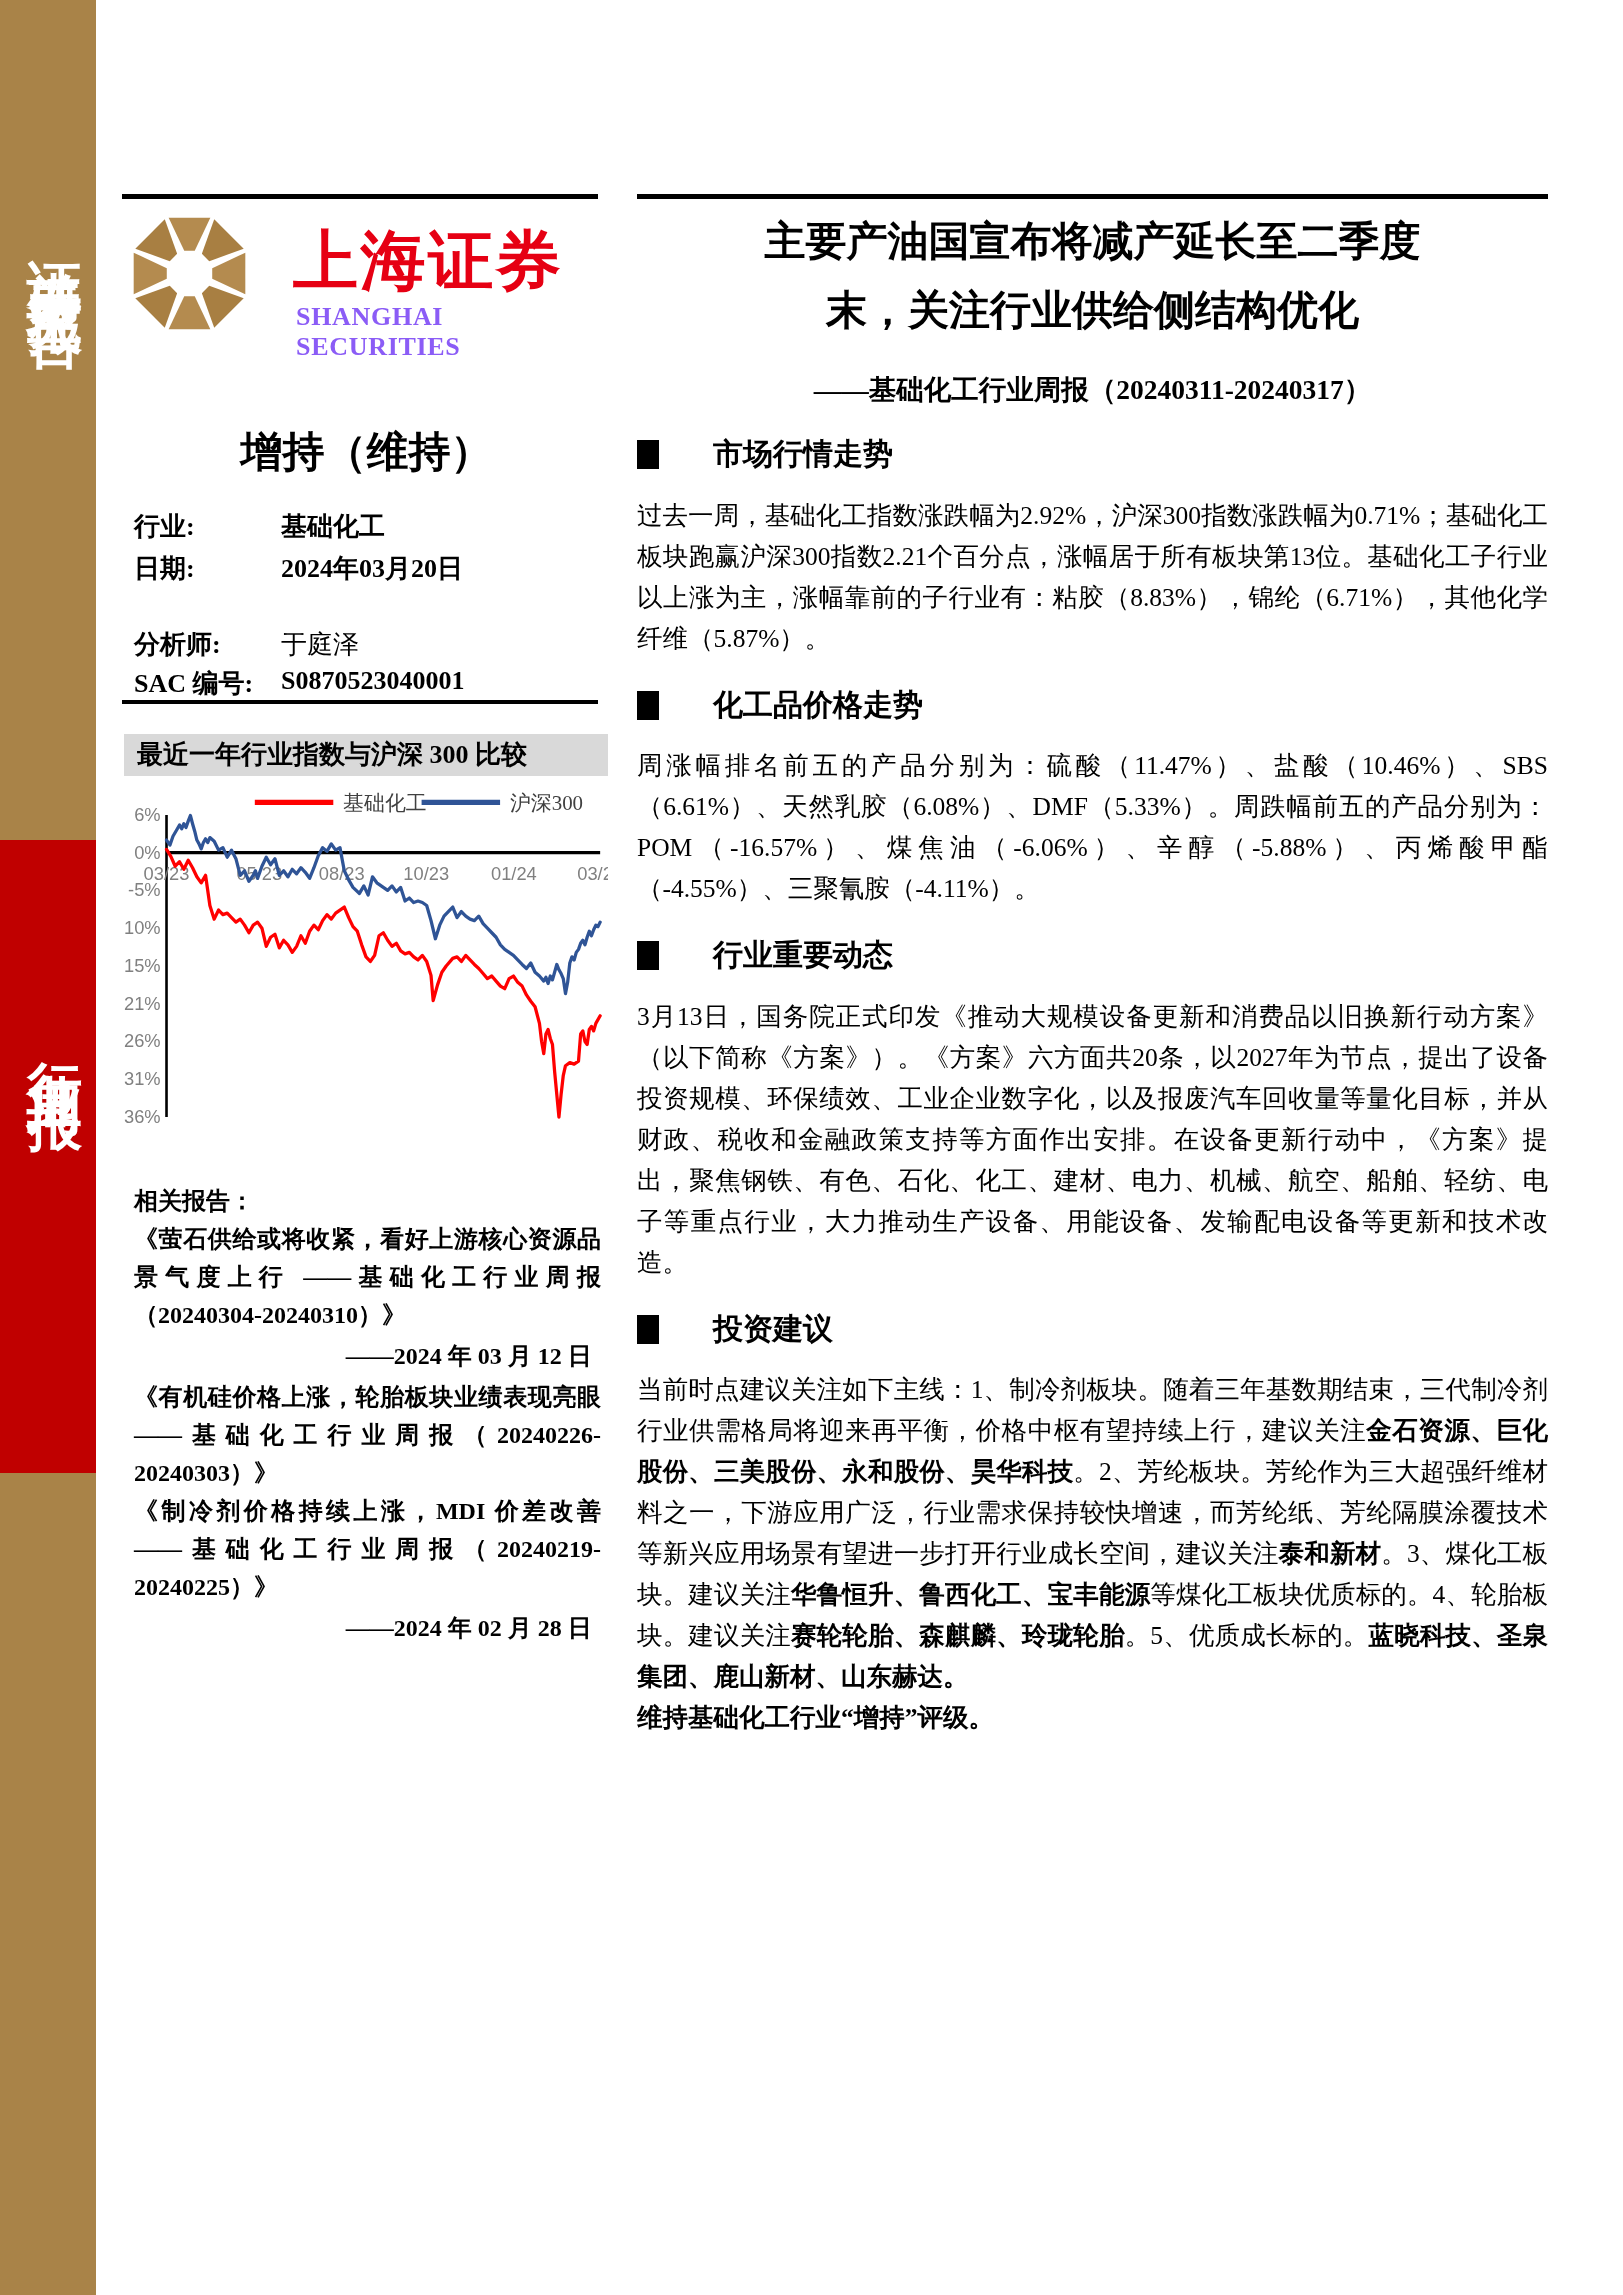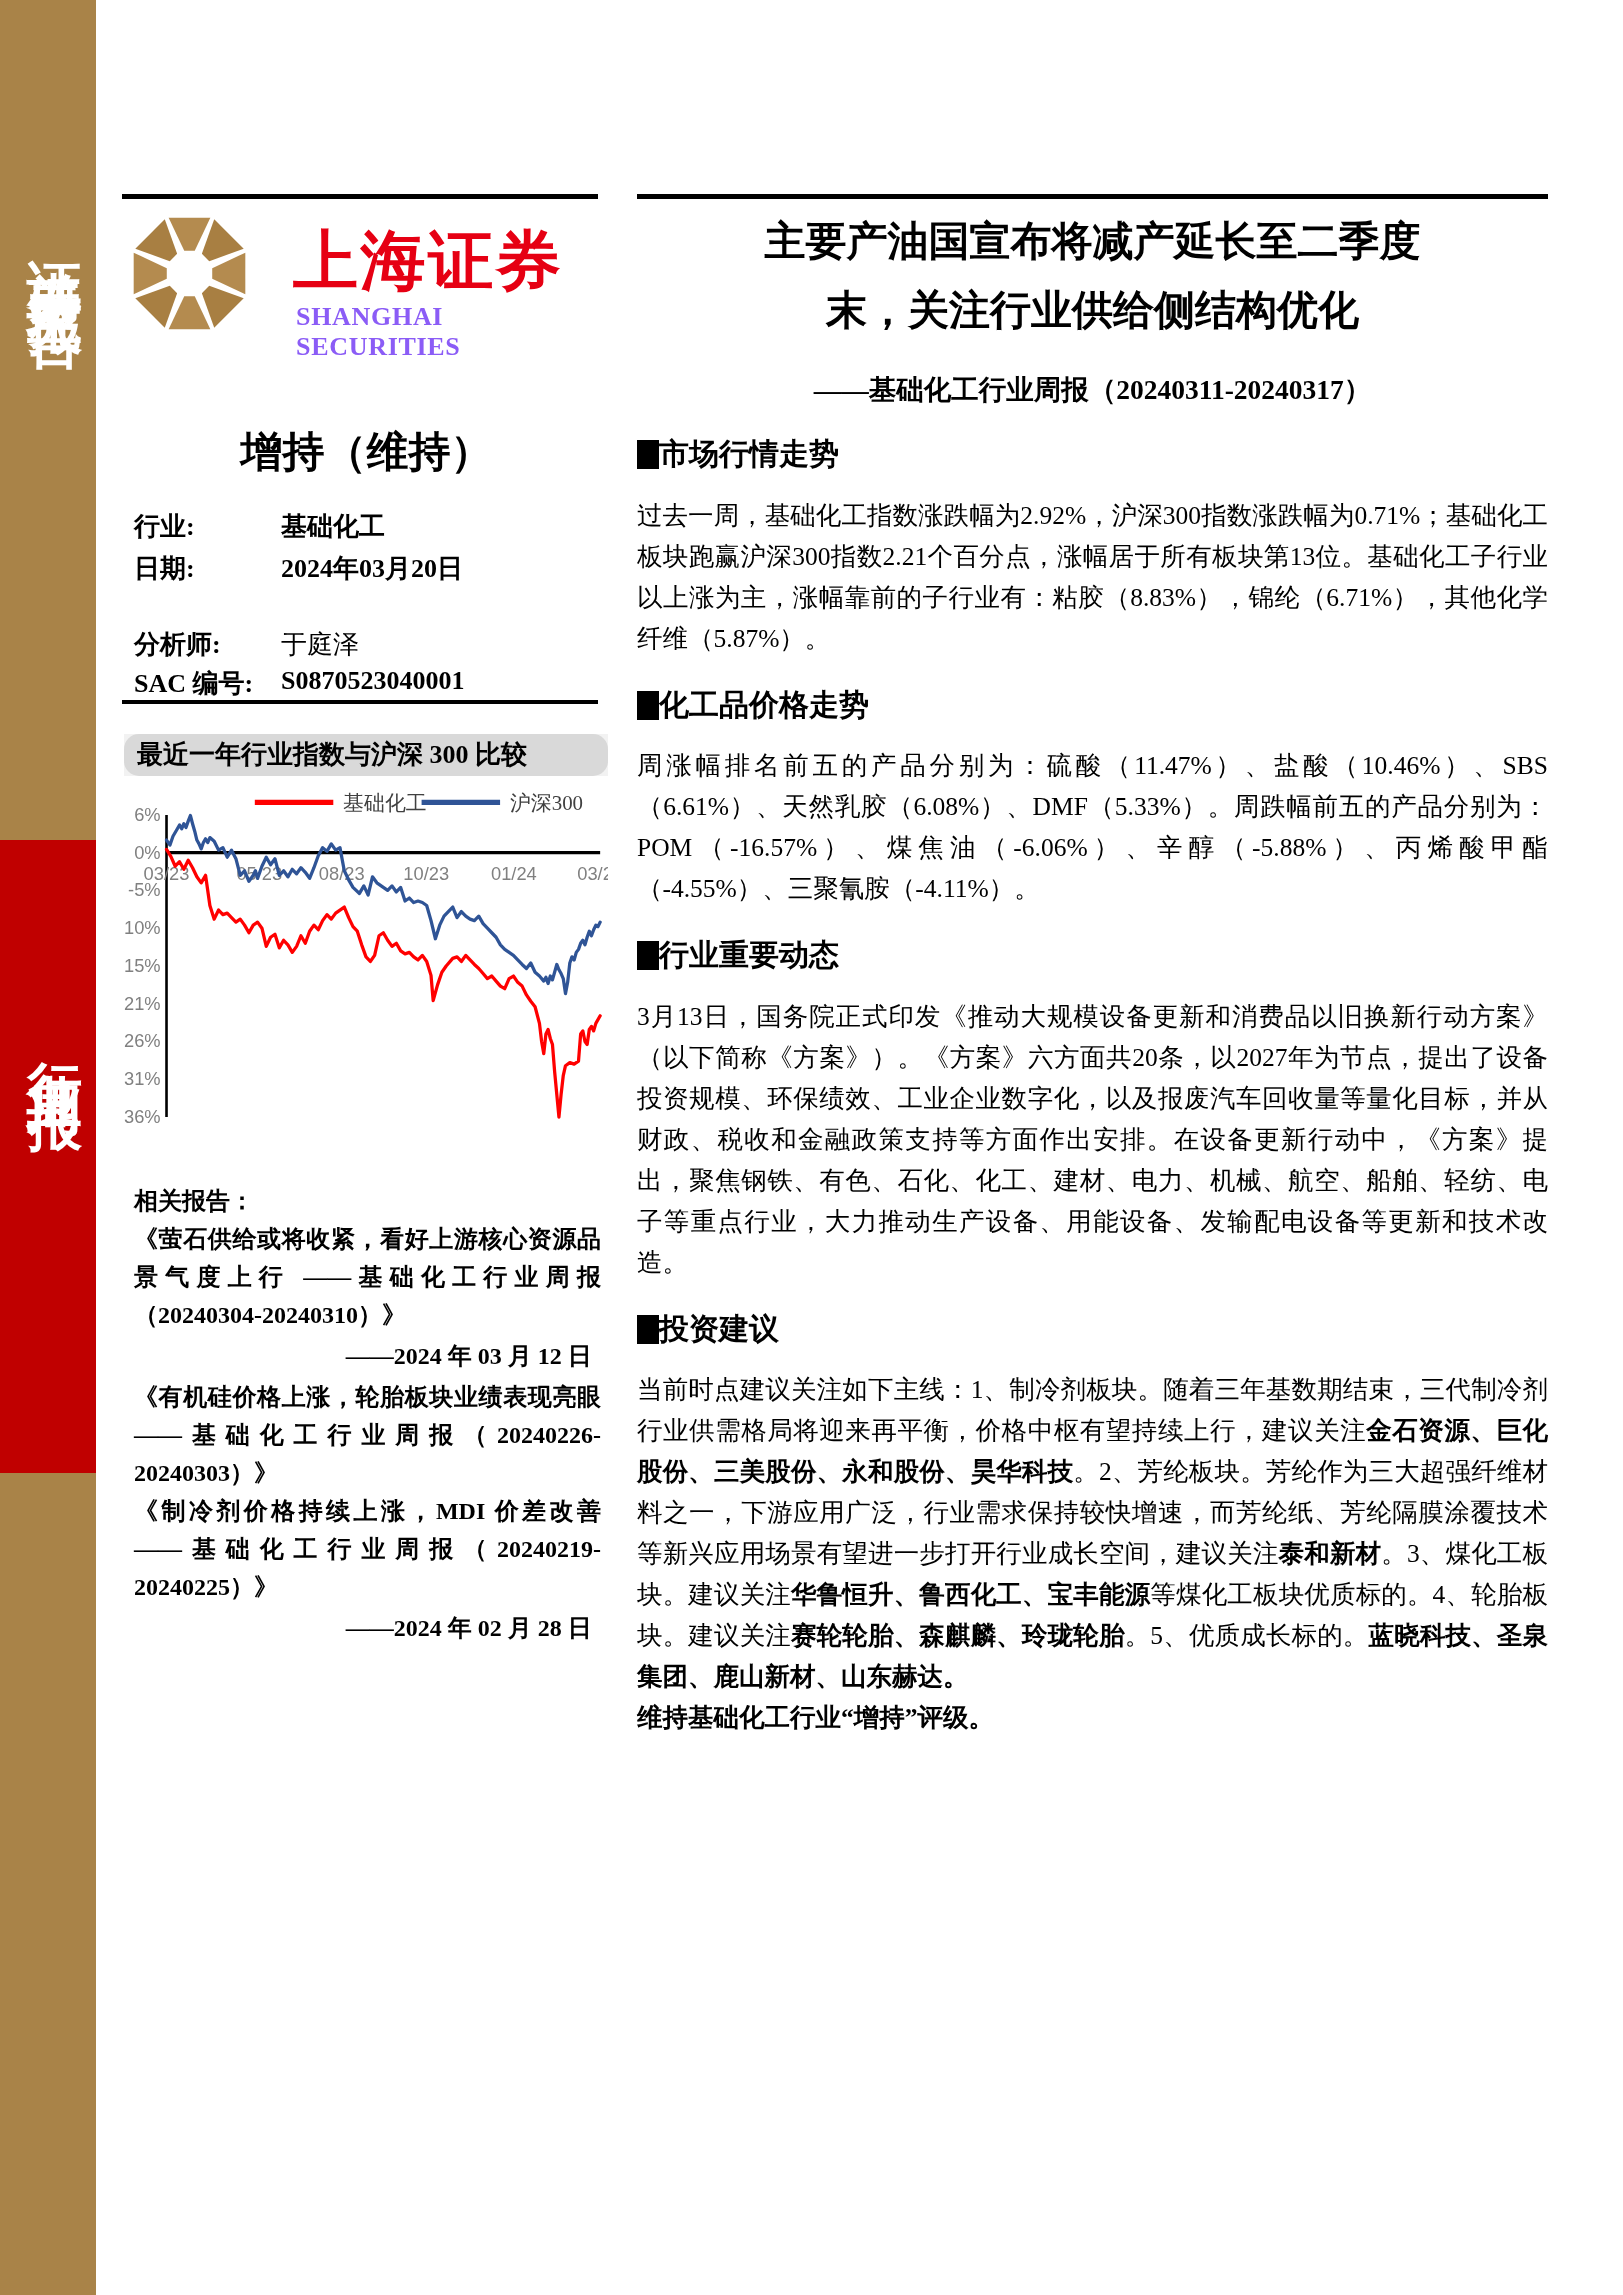--- a/index.html
+++ b/index.html
@@ -30,33 +30,33 @@
   .rating-big{position:absolute;left:134px;top:424px;width:465px;text-align:center;font-size:42px;font-weight:700;}
   .kv{position:absolute;left:134px;width:465px;font-size:26px;font-weight:700;}
   .kv .val{position:absolute;left:147px;top:0;font-weight:700;}
   .kv.r1{top:509px;}
   .kv.r2{top:551px;}
   .kv.r3{top:627px;}
   .kv.r3 .val{font-weight:400;}
   .kv.r4{top:666px;}
   
   .chart-box{position:absolute;left:124px;top:734px;width:484px;height:400px;background:#F2F2F2;}
-  .chart-header{height:42px;background:#D9D9D9;font-size:26px;font-weight:700;line-height:42px;padding-left:13px;box-sizing:border-box;border-radius:15px;}
+  .chart-header{height:42px;background:#D9D9D9;font-size:26px;font-weight:700;line-height:42px;padding-left:13px;box-sizing:border-box;}
   .chart-plot-wrap{position:absolute;left:0;top:42px;width:484px;height:359px;background:#fff;}
   
   .related{position:absolute;left:134px;top:1182px;width:467px;font-size:24px;font-weight:700;line-height:38px;}
   .related .rel-title{text-align:justify;}
   .related .rel-date{text-align:right;padding-right:9.2px;margin:2.6px 0 3.9px 0;}
   
   .rightcol{position:absolute;left:637px;top:207px;width:911px;}
   .doc-title{font-size:41px;font-weight:700;text-align:center;line-height:69px;}
   .doc-subtitle{font-size:27.5px;font-weight:700;text-align:center;margin-top:27px;}
   .sec-h{display:flex;align-items:center;margin-top:26px;}
   .sec-marker{width:22px;height:29px;background:#000;flex:0 0 auto;}
-  .sec-title{font-size:30px;font-weight:700;}
+  .sec-title{font-size:30px;font-weight:700;margin-left:54px;}
   .para{font-size:25.5px;line-height:41px;text-align:justify;margin-top:19.6px;}
   .para b{font-weight:700;}
   .closing{font-size:25.5px;line-height:41px;font-weight:700;}
 </style>
 </head>
 <body>
 
 <div class="sidebar">
   <div class="sidebar-red"></div>
 </div>

